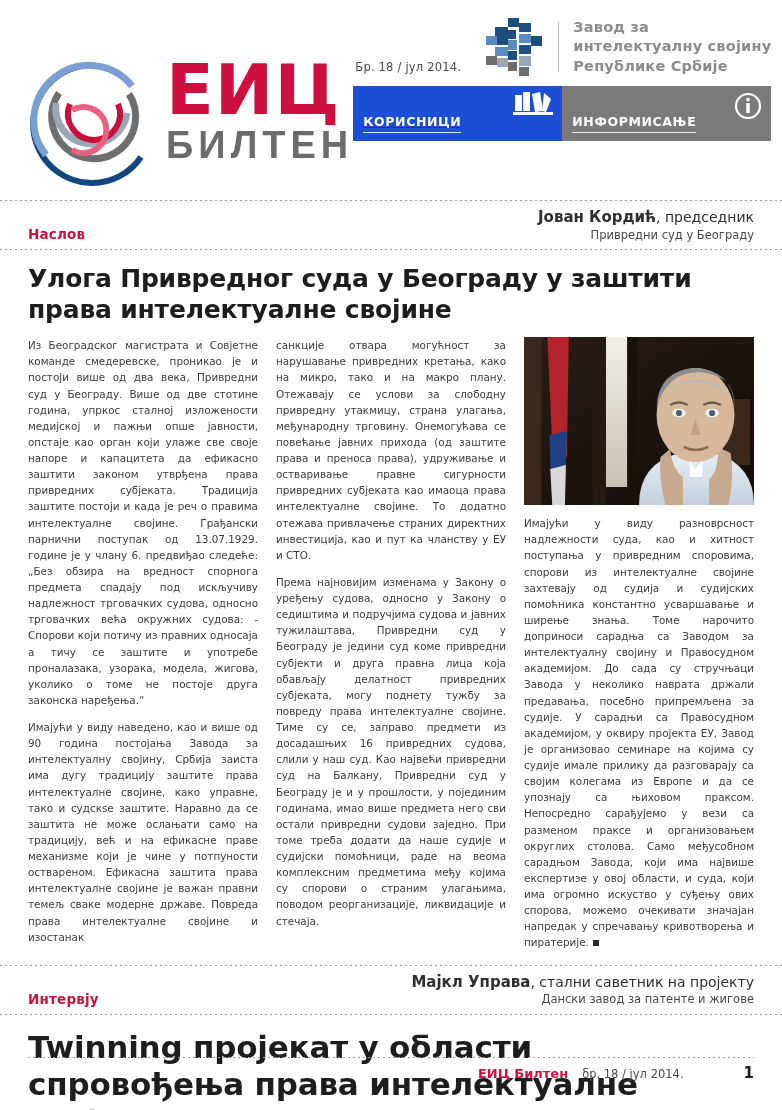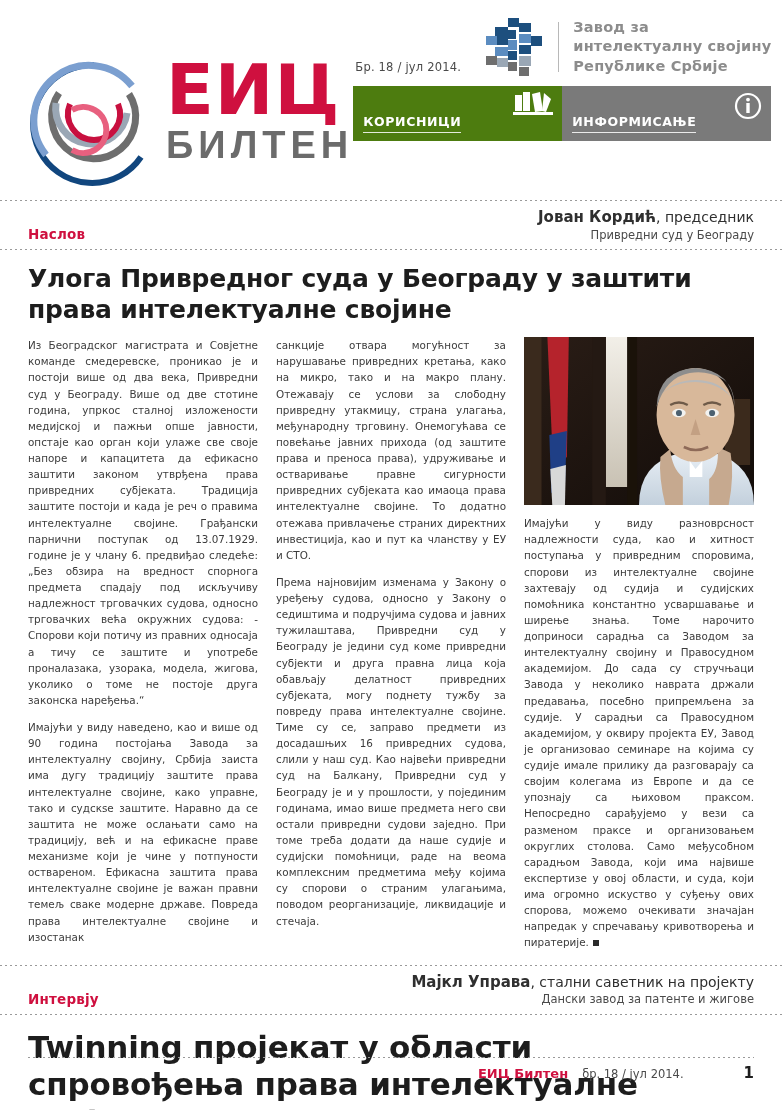--- a/index.html
+++ b/index.html
@@ -53,21 +53,21 @@
   .navbar{display:flex;width:418px;margin-top:10px;height:55px;}
   .nav-tab{
     flex:1;position:relative;display:flex;align-items:flex-end;
     box-sizing:border-box;padding:0 0 8px 10px;cursor:pointer;
   }
   .nav-tab .nav-label{
     font-size:12.5px;font-weight:bold;color:#ffffff;letter-spacing:.6px;
     border-bottom:1.5px solid rgba(255,255,255,.85);padding-bottom:3px;
   }
   .nav-tab .nav-ico{position:absolute;right:9px;top:6px;}
-  .nav-users{background:#4d7c0f;}
+  .nav-users{background:#1d4ed8;text-decoration:underline;}
   .nav-edu{background:#0d4c86;}
   .nav-info{background:#7a7a7a;}
 
   
   .dotrule{
     height:1px;width:100%;
     background-image:linear-gradient(to right,#9a9a9a 0 2px,transparent 2px 5px);
     background-size:5px 1px;background-repeat:repeat-x;
   }
   .sec-head{

